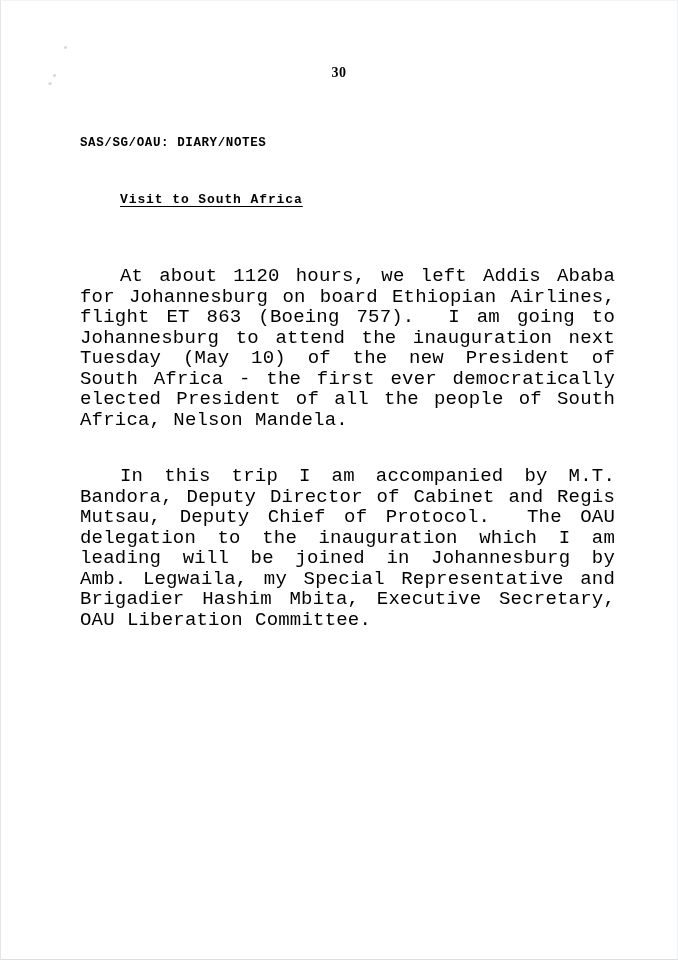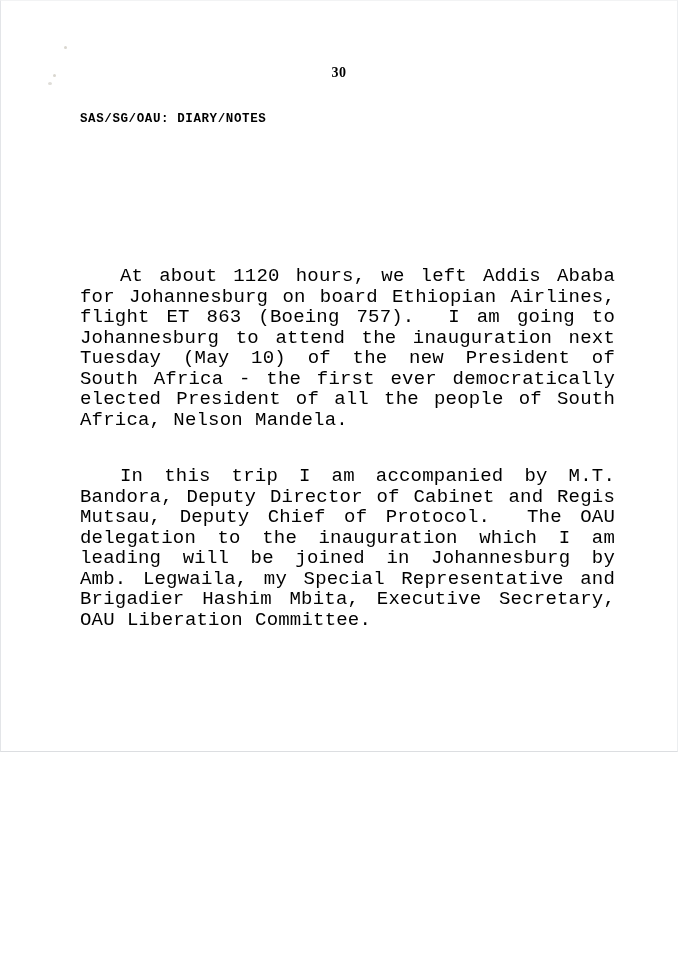--- a/index.html
+++ b/index.html
@@ -10,21 +10,21 @@
   body {
     width: 678px;
     height: 960px;
     font-family: "Liberation Mono", "DejaVu Sans Mono", monospace;
     color: #000000;
     overflow: hidden;
   }
   .page {
     position: relative;
     width: 678px;
-    height: 752px;
+    height: 960px;
     background: #ffffff;
     box-sizing: border-box;
     border-left: 1px solid #e3e5e8;
     border-right: 1px solid #eceef0;
     border-bottom: 1px solid #dcdee1;
     border-top: 1px solid #f2f3f4;
   }
 
   
   .speck {
@@ -51,21 +51,21 @@
 
   .doc-header {
     position: absolute;
     left: 79px;
     top: 110px;
     font-weight: bold;
     font-size: 12.5px;
     line-height: 16.5px;
     letter-spacing: .6px;
   }
-  .doc-header div { white-space: pre; }
+  .doc-header div { white-space: pre; margin-top: 24px; }
 
   .doc-title {
     position: absolute;
     left: 119px;
     top: 191px;
     font-weight: bold;
     font-size: 13px;
     letter-spacing: .9px;
     text-decoration: underline;
     text-underline-offset: 3px;
@@ -99,19 +99,20 @@
   <span class="speck s1"></span>
   <span class="speck s2"></span>
   <span class="speck s3"></span>
 
   <div class="page-number">30</div>
 
   <div class="doc-header">
     <div>SAS/SG/OAU: DIARY/NOTES</div>
   </div>
 
+  <div class="doc-title">Visit to South Africa</div>
 
   <div class="body-copy">
     <p class="para">At about 1120 hours, we left Addis Ababa for Johannesburg on board Ethiopian Airlines,  flight ET 863 (Boeing 757).  I am going to Johannesburg to attend the inauguration next Tuesday (May 10) of the new President of South Africa - the first ever democratically elected President of all the people of South Africa, Nelson Mandela.</p>
     <p class="para">In this trip I am accompanied by M.T. Bandora, Deputy Director of Cabinet and Regis Mutsau, Deputy Chief of Protocol.  The OAU delegation to the inauguration which I am leading will be joined in Johannesburg by Amb. Legwaila, my Special Representative and Brigadier Hashim Mbita, Executive Secretary, OAU Liberation Committee.</p>
   </div>
 
 </div>
 
 </body></html>

